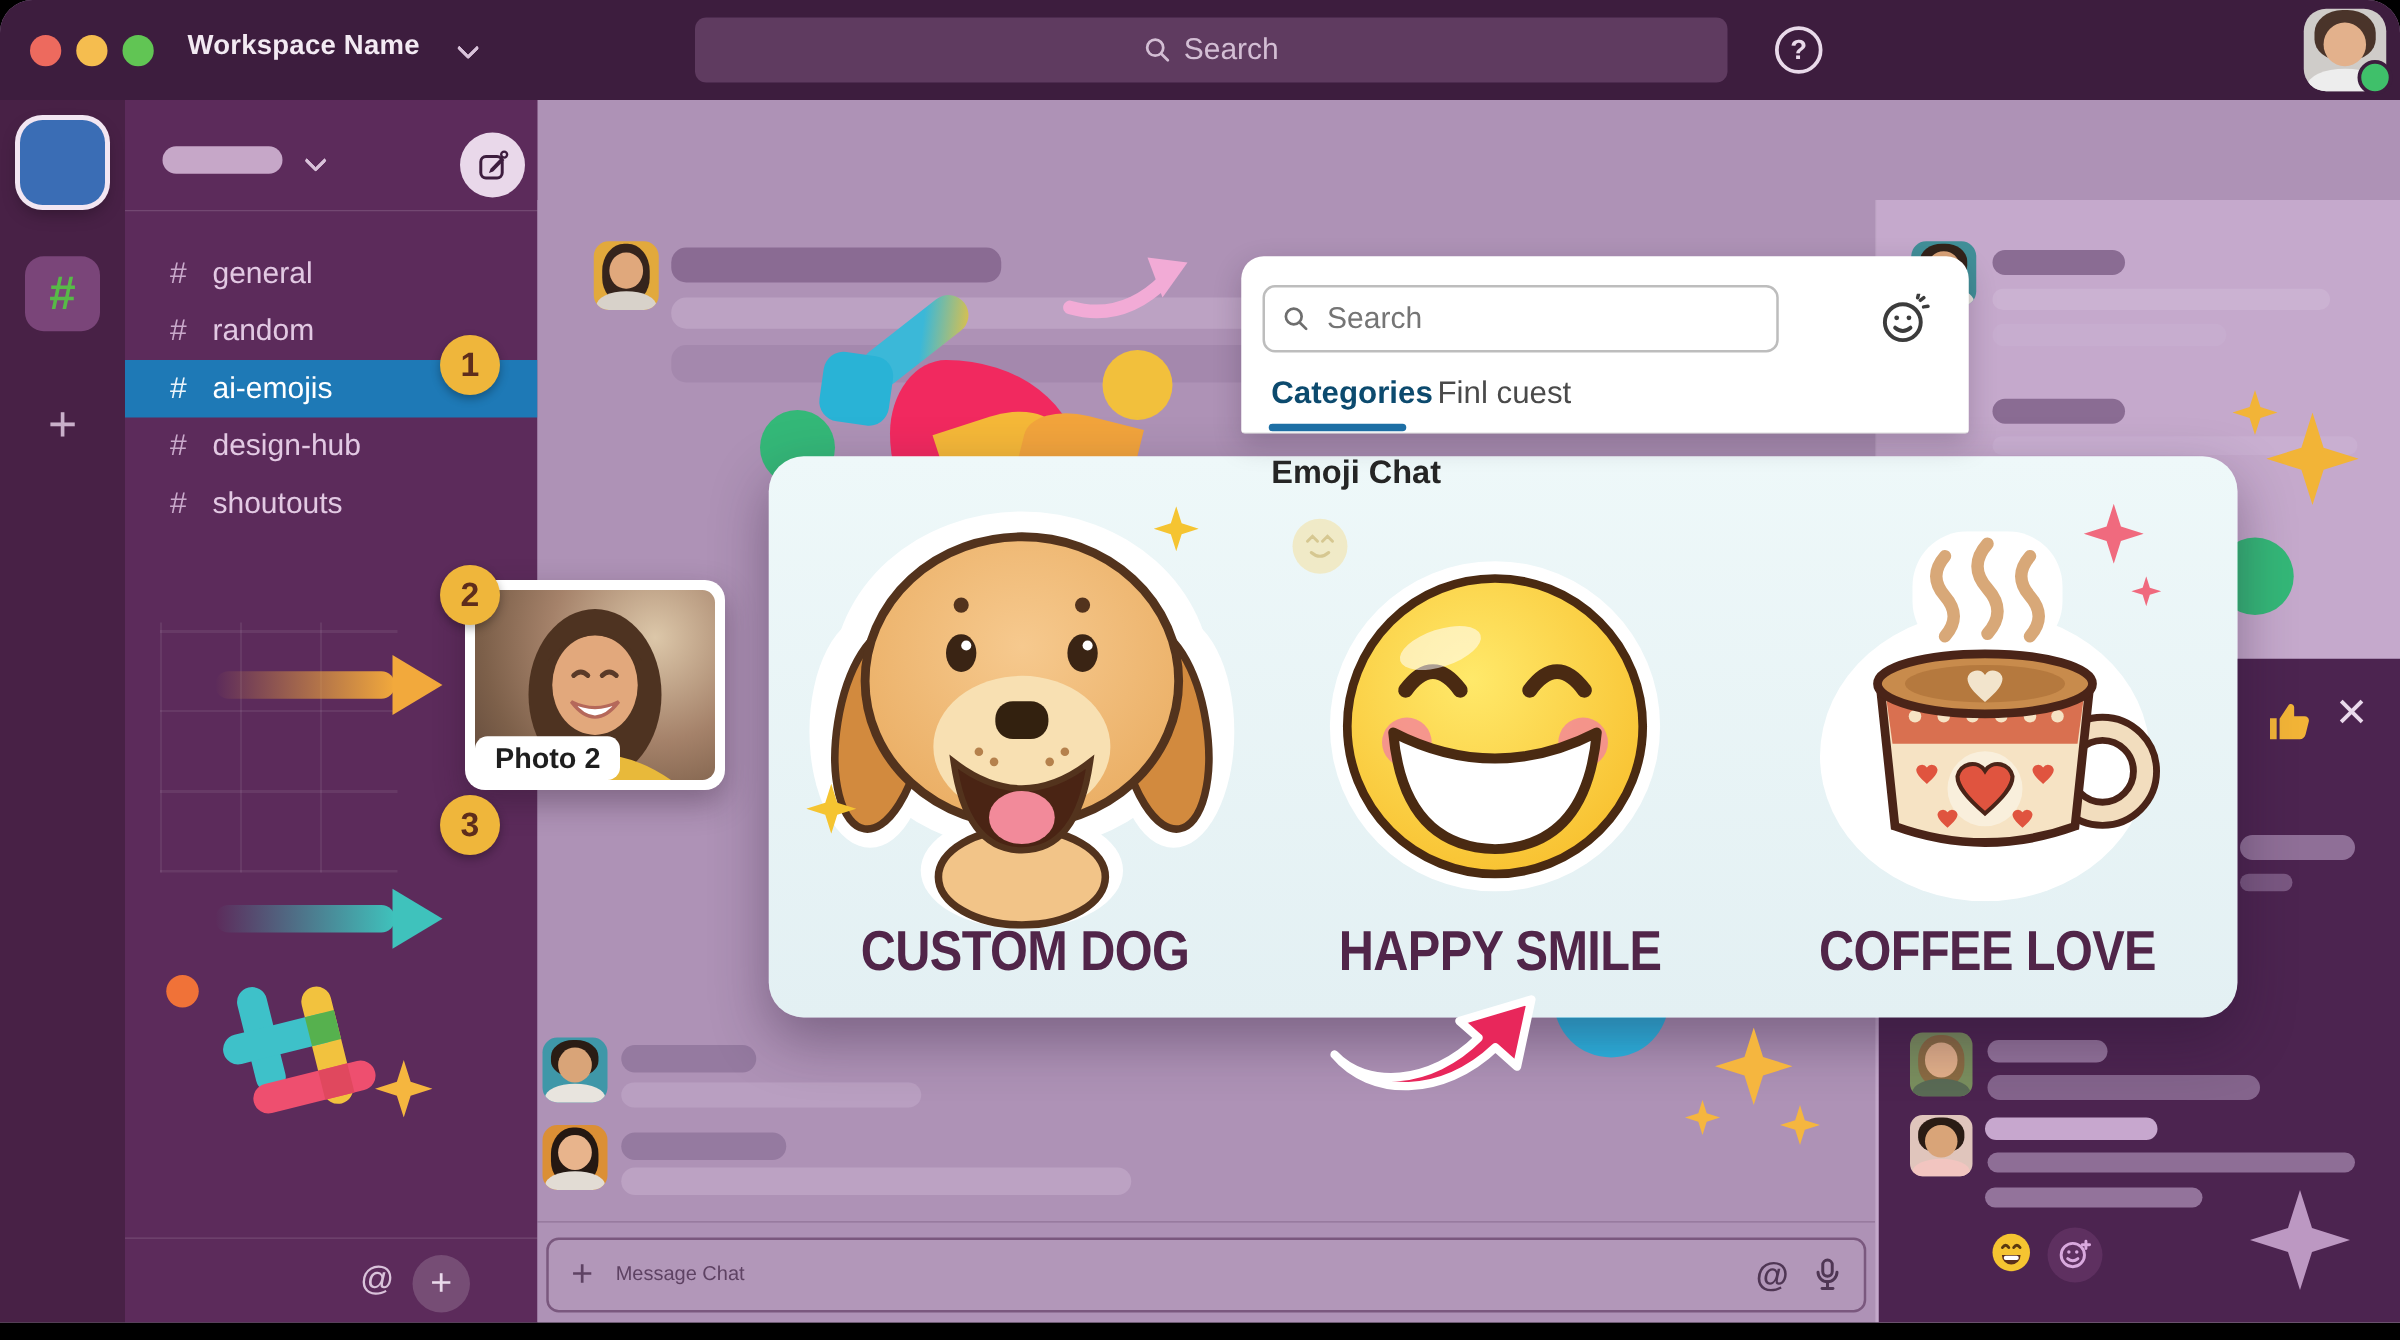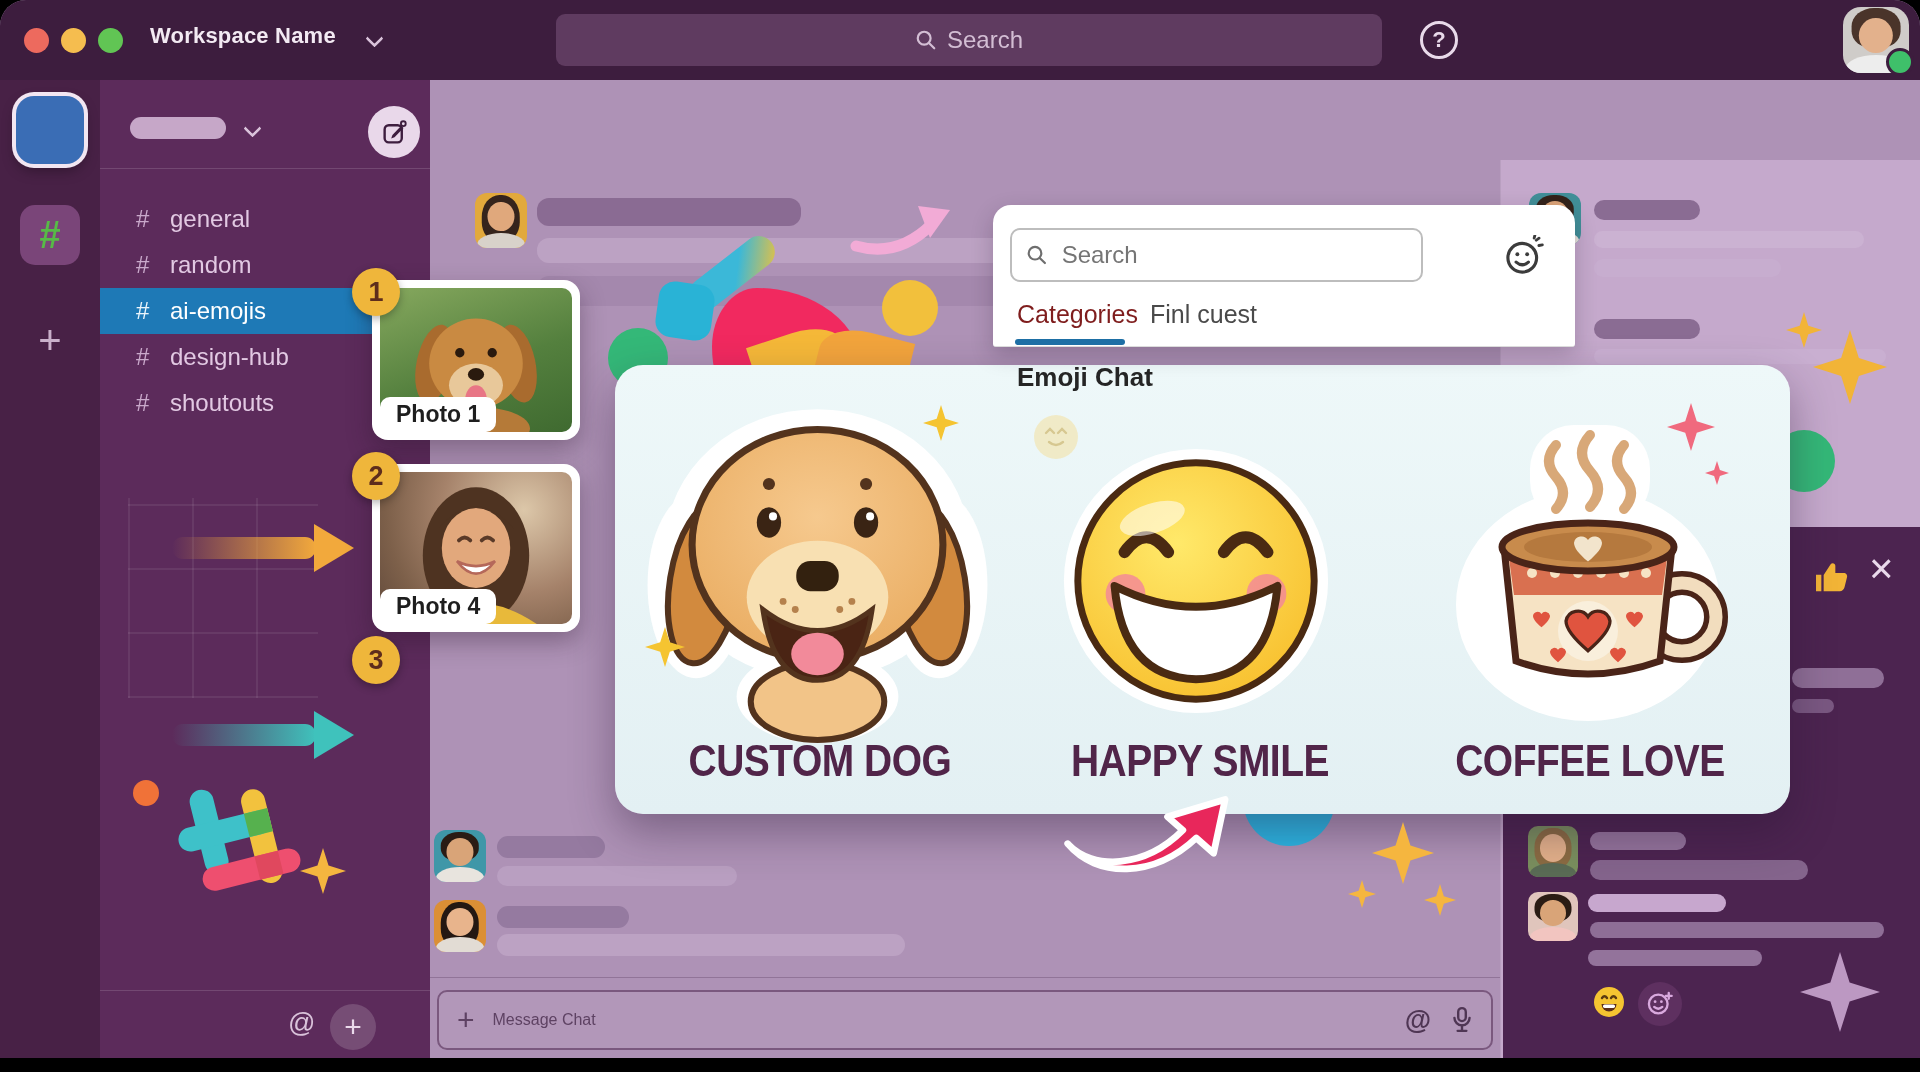--- a/index.html
+++ b/index.html
@@ -415,56 +415,40 @@
           </svg>
       <input type="text" placeholder="Search" style="">
     </div>
     <svg class="abs" style="left:510px;top:30px" width="42" height="42" viewBox="0 0 24 24">
       <circle cx="11" cy="13" r="8.2" fill="none" stroke="#3C3C3C" stroke-width="1.8"></circle>
       <circle cx="8.2" cy="11" r="1.1" fill="#3C3C3C"></circle>
           <circle cx="13.8" cy="11" r="1.1" fill="#3C3C3C"></circle>
       <path d="M7.5 15.5 q3.5 3 7 0" stroke="#3C3C3C" stroke-width="1.8" fill="none" stroke-linecap="round"></path>
       <path d="M19 3 l1.6-1.2 M20.5 6 l2-.3 M17.8 1.8 l.4-1.6" stroke="#3C3C3C" stroke-width="1.6" stroke-linecap="round"></path>
     </svg>
-    <div class="tab" style="left:24px;font-weight:normal;color:#7f1d1d">Categories</div>
+    <div class="tab" style="left:24px;font-weight:bold;color:#0c4a6e">Categories</div>
     <div class="tab" style="left:157px;color:#4A4A4A">Finl cuest</div>
     <div id="tab-underline"></div>
   </div>
   <div id="emoji-list-title" class="abs">Emoji Chat</div>
 
-  <div class="photo-card" style="left:372px;top:280px;width:208px;height:160px">
-    <div id="p1-img" class="photo-img">
-      <svg width="100%" height="100%" viewBox="0 0 100 80" preserveAspectRatio="xMidYMax meet">
-        <ellipse cx="27" cy="42" rx="10" ry="22" fill="#A96B2E" transform="rotate(12 27 42)"></ellipse>
-        <ellipse cx="73" cy="42" rx="10" ry="22" fill="#A96B2E" transform="rotate(-12 73 42)"></ellipse>
-        <ellipse cx="50" cy="42" rx="26" ry="25" fill="#C98A42"></ellipse>
-        <ellipse cx="50" cy="54" rx="15" ry="12" fill="#E8C89A"></ellipse>
-        <circle cx="41" cy="36" r="2.6" fill="#2A1A0E"></circle>
-            <circle cx="59" cy="36" r="2.6" fill="#2A1A0E"></circle>
-        <ellipse cx="50" cy="48" rx="4.5" ry="3.5" fill="#2A1A0E"></ellipse>
-        <ellipse cx="50" cy="62" rx="6" ry="8" fill="#E87585"></ellipse>
-        <ellipse cx="50" cy="78" rx="30" ry="12" fill="#B57A38"></ellipse>
-      </svg>
-    </div>
-    <div class="photo-label">Photo 1</div>
-  </div>
   <div class="badge" style="left:352px;top:268px">1</div>
 
   <div class="photo-card" style="left:372px;top:464px;width:208px;height:168px">
     <div id="p2-img" class="photo-img">
       <svg width="100%" height="100%" viewBox="0 0 100 80" preserveAspectRatio="xMidYMax meet">
         <ellipse cx="50" cy="44" rx="28" ry="36" fill="#4E3321"></ellipse>
         <ellipse cx="50" cy="40" rx="18" ry="21" fill="#E2A87C"></ellipse>
         <path d="M30 30 Q50 8 70 30 Q60 18 50 18 Q40 18 30 30 Z" fill="#4E3321"></path>
         <path d="M41 36 q3-3 6 0 M53 36 q3-3 6 0" stroke="#5A3A28" stroke-width="2" fill="none" stroke-linecap="round"></path>
         <path d="M40 47 Q50 60 60 47 Q50 52 40 47 Z" fill="#FFF" stroke="#B5685A" stroke-width="1.4"></path>
         <path d="M18 80 Q50 58 82 80 Z" fill="#E8B93A"></path>
       </svg>
     </div>
-    <div class="photo-label">Photo 4</div>
+    <div class="photo-label">Photo 2</div>
   </div>
   <div class="badge" style="left:352px;top:452px">2</div>
 
   <div class="badge" style="left:352px;top:636px">3</div>
 
   <svg class="abs" style="left:1058px;top:788px" width="196" height="96" viewBox="0 0 200 100">
     <path d="M8 58 C34 86 88 84 128 44 L112 30 L172 12 L160 68 L142 52 C98 94 38 94 8 58 Z" fill="#E8275B" stroke="#FFFFFF" stroke-width="7" stroke-linejoin="round"></path>
   </svg>
   <svg class="abs" style="left:1372px;top:822px" width="62" height="62" viewBox="0 0 100 100">
         <path d="M50 0 L62 38 L100 50 L62 62 L50 100 L38 62 L0 50 L38 38 Z" fill="#F5B63F"></path>

